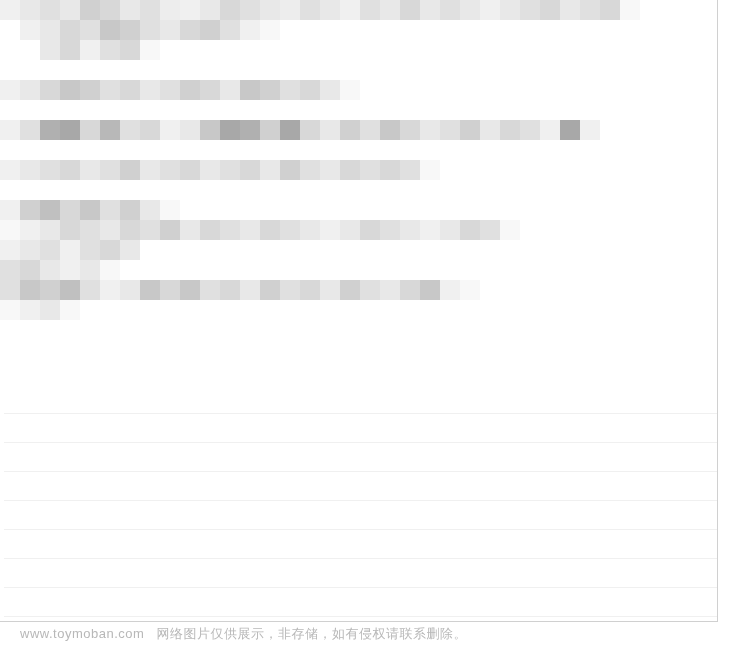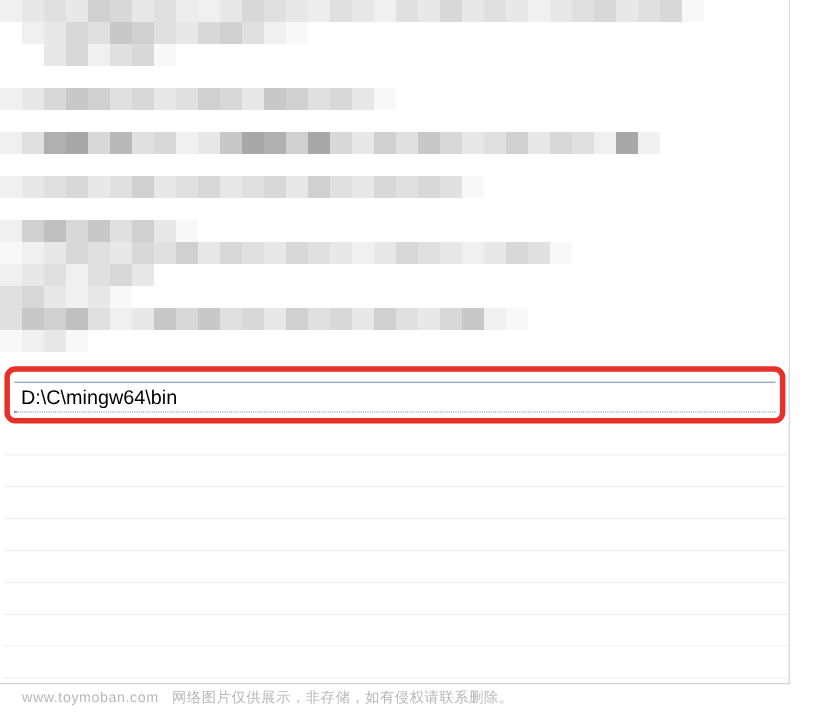--- a/index.html
+++ b/index.html
@@ -736,25 +736,20 @@
         <div class="px" style="width: 20px; height: 20px; background: rgb(255, 255, 255);"></div>
         <div class="px" style="width: 20px; height: 20px; background: rgb(255, 255, 255);"></div>
         <div class="px" style="width: 20px; height: 20px; background: rgb(255, 255, 255);"></div>
         <div class="px" style="width: 20px; height: 20px; background: rgb(255, 255, 255);"></div>
         <div class="px" style="width: 20px; height: 20px; background: rgb(255, 255, 255);"></div>
         <div class="px" style="width: 20px; height: 20px; background: rgb(255, 255, 255);"></div>
         <div class="px" style="width: 20px; height: 20px; background: rgb(255, 255, 255);"></div>
       </div>
     </div>
 
-  <div class="highlight-box">
-    <div class="path-input-row">
-      <span class="path-text">D:\C\mingw64\bin</span>
-    </div>
-  </div>
 
   <div class="list-rows">
     <div class="list-row"></div>
     <div class="list-row"></div>
     <div class="list-row"></div>
     <div class="list-row"></div>
     <div class="list-row"></div>
     <div class="list-row"></div>
     <div class="list-row"></div>
     <div class="list-row"></div>

